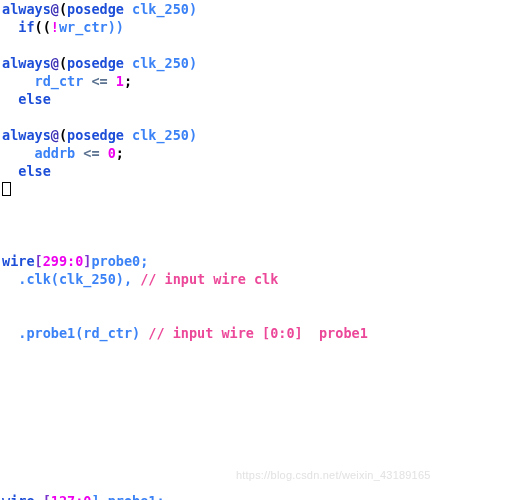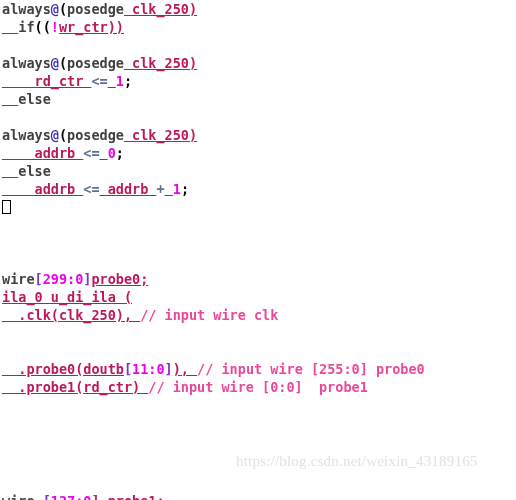--- a/index.html
+++ b/index.html
@@ -28,42 +28,42 @@
     line-height: 18px;
     font-size: 13.5px;
     font-weight: bold;
     white-space: pre;
     letter-spacing: 0px;
     color: #000000;
     padding-left: 2px;
   }
   .code-line.blank { color: transparent; }
   .tok { white-space: pre; }
-  .t-kw      { color: #404040; }        
-  .t-plain   { color: #be185d; text-decoration: underline; }
+  .t-kw      { color: #1d4ed8; }        
+  .t-plain   { color: #3b82f6; }
   .t-num     { color: #ee00ee; }        
   .t-bracket { color: #7a33cc; }        
   .t-op      { color: #5b7390; }        
   .t-punct   { color: #000000; }
   .t-at      { color: #3b2fb5; }        
   .t-bang    { color: #ee00ee; }        
   .t-comment { color: #ec4899; }
   .tofu-box {
     display: inline-block;
     width: 7px;
     height: 12px;
     border: 1.4px solid #000;
     vertical-align: -2px;
   }
   #watermark {
     position: absolute;
     left: 236px;
-    top: 453px;
-    font-family: Liberation Serif, serif;
-    font-size: 15px;
+    top: 469px;
+    font-family: Liberation Sans, sans-serif;
+    font-size: 11px;
     font-weight: normal;
     color: #e2e2e2;
     white-space: nowrap;
     letter-spacing: 0.2px;
     pointer-events: none;
     user-select: none;
   }
   #bottom-clip {
     position: absolute;
     left: 0;
@@ -81,31 +81,28 @@
     <div class="code-line"><span class="tok t-kw">always</span><span class="tok t-at">@</span><span class="tok t-punct">(</span><span class="tok t-kw">posedge</span><span class="tok t-plain"> clk_250)</span></div>
     <div class="code-line"><span class="tok t-plain">  </span><span class="tok t-kw">if</span><span class="tok t-punct">((</span><span class="tok t-bang">!</span><span class="tok t-plain">wr_ctr))</span></div>
     <div class="code-line blank">&nbsp;</div>
     <div class="code-line"><span class="tok t-kw">always</span><span class="tok t-at">@</span><span class="tok t-punct">(</span><span class="tok t-kw">posedge</span><span class="tok t-plain"> clk_250)</span></div>
     <div class="code-line"><span class="tok t-plain">    rd_ctr </span><span class="tok t-op">&lt;=</span><span class="tok t-plain"> </span><span class="tok t-num">1</span><span class="tok t-punct">;</span></div>
     <div class="code-line"><span class="tok t-plain">  </span><span class="tok t-kw">else</span></div>
     <div class="code-line blank">&nbsp;</div>
     <div class="code-line"><span class="tok t-kw">always</span><span class="tok t-at">@</span><span class="tok t-punct">(</span><span class="tok t-kw">posedge</span><span class="tok t-plain"> clk_250)</span></div>
     <div class="code-line"><span class="tok t-plain">    addrb </span><span class="tok t-op">&lt;=</span><span class="tok t-plain"> </span><span class="tok t-num">0</span><span class="tok t-punct">;</span></div>
     <div class="code-line"><span class="tok t-plain">  </span><span class="tok t-kw">else</span></div>
-    <div class="code-line"><span class="tok t-plain">    addrb </span><span class="tok t-op">&lt;=</span><span class="tok t-plain"> addrb </span><span class="tok t-op">+</span><span class="tok t-plain"> </span><span class="tok t-num">1</span><span class="tok t-punct">;</span></div>
     <div class="code-line"><span class="tofu-box"></span></div>
     <div class="code-line blank">&nbsp;</div>
     <div class="code-line blank">&nbsp;</div>
     <div class="code-line blank">&nbsp;</div>
     <div class="code-line"><span class="tok t-kw">wire</span><span class="tok t-bracket">[</span><span class="tok t-num">299:0</span><span class="tok t-bracket">]</span><span class="tok t-plain">probe0;</span></div>
-    <div class="code-line"><span class="tok t-plain">ila_0 u_di_ila (</span></div>
     <div class="code-line"><span class="tok t-plain">  .clk(clk_250), </span><span class="tok t-comment">// input wire clk</span></div>
     <div class="code-line blank">&nbsp;</div>
     <div class="code-line blank">&nbsp;</div>
-    <div class="code-line"><span class="tok t-plain">  .probe0(doutb</span><span class="tok t-bracket">[</span><span class="tok t-num">11:0</span><span class="tok t-bracket">]</span><span class="tok t-plain">), </span><span class="tok t-comment">// input wire [255:0] probe0</span></div>
     <div class="code-line"><span class="tok t-plain">  .probe1(rd_ctr) </span><span class="tok t-comment">// input wire [0:0]  probe1</span></div>
   </div>
 
 <div id="bottom-clip">
     <div class="code-line"><span class="tok t-kw">wire</span><span class="tok t-bracket"> [</span><span class="tok t-num">127:0</span><span class="tok t-plain">] probe1;</span></div>
   </div>
 
 <div id="watermark">https://blog.csdn.net/weixin_43189165</div>
 
 </body></html>

